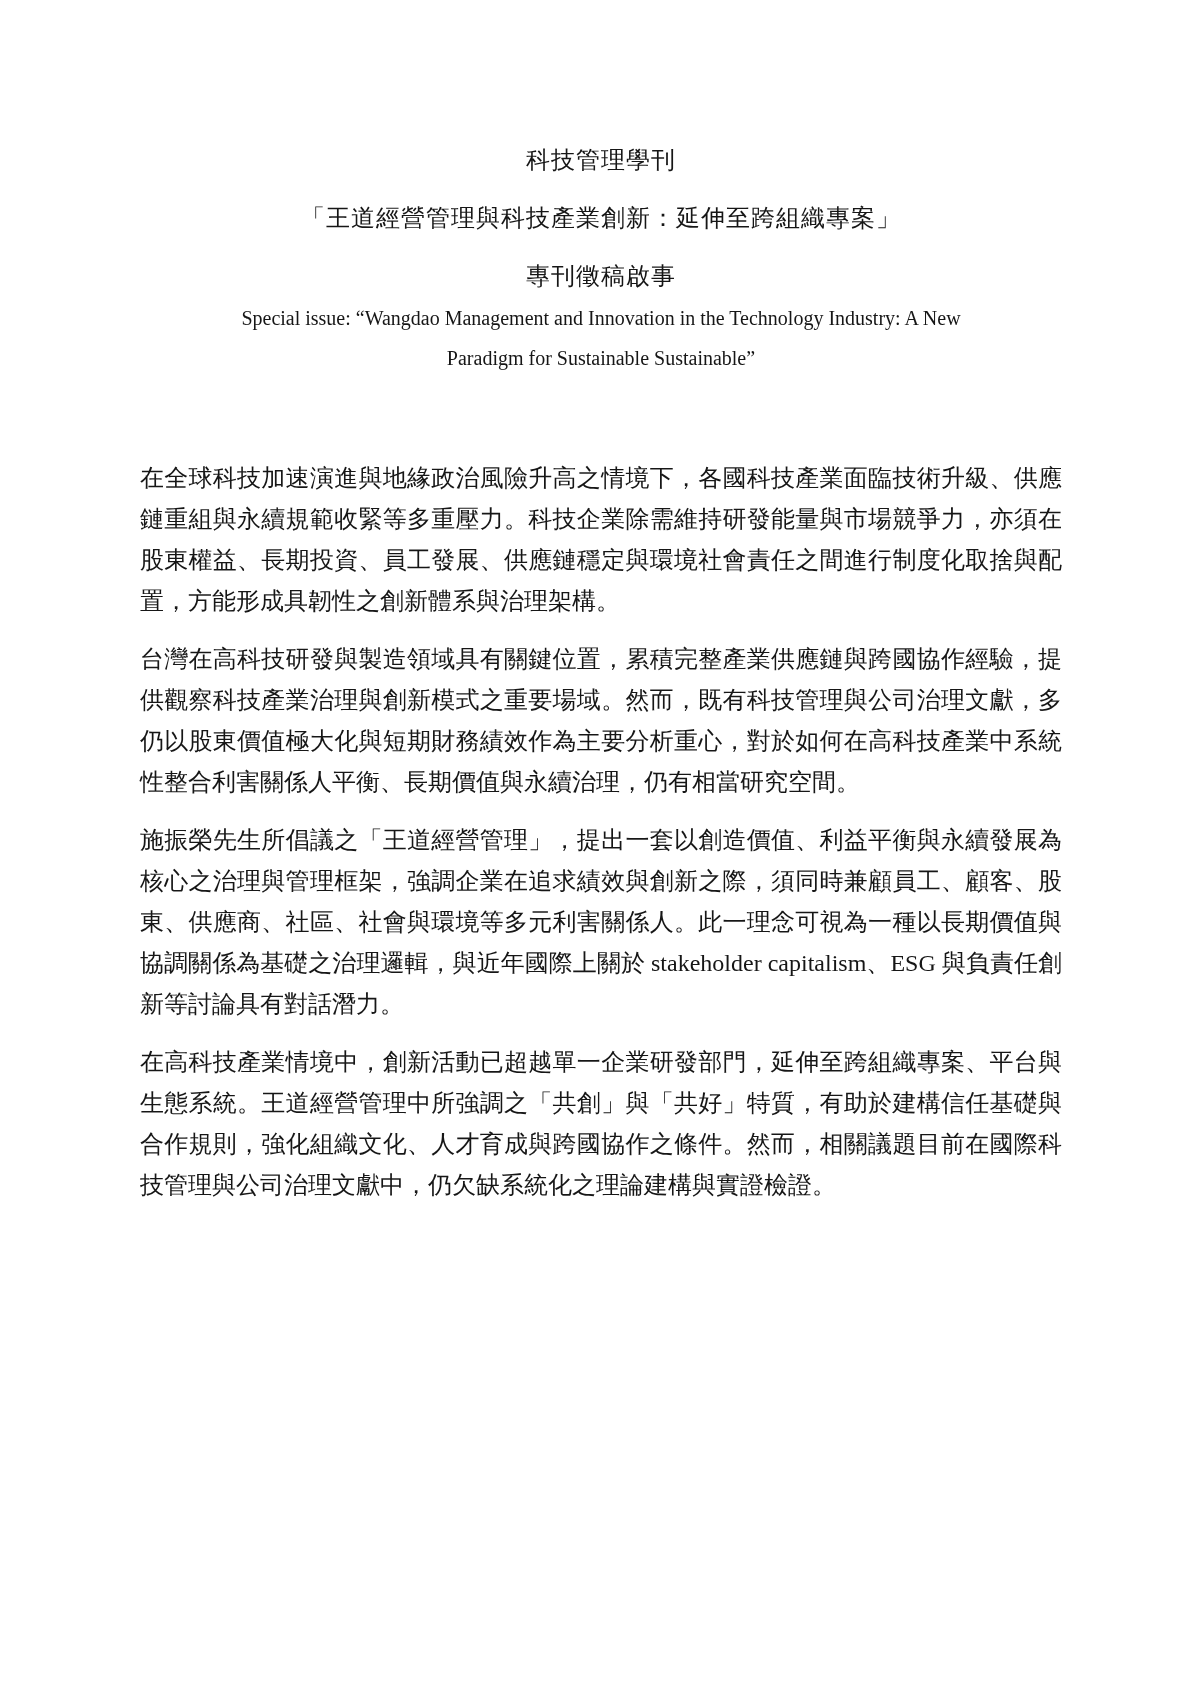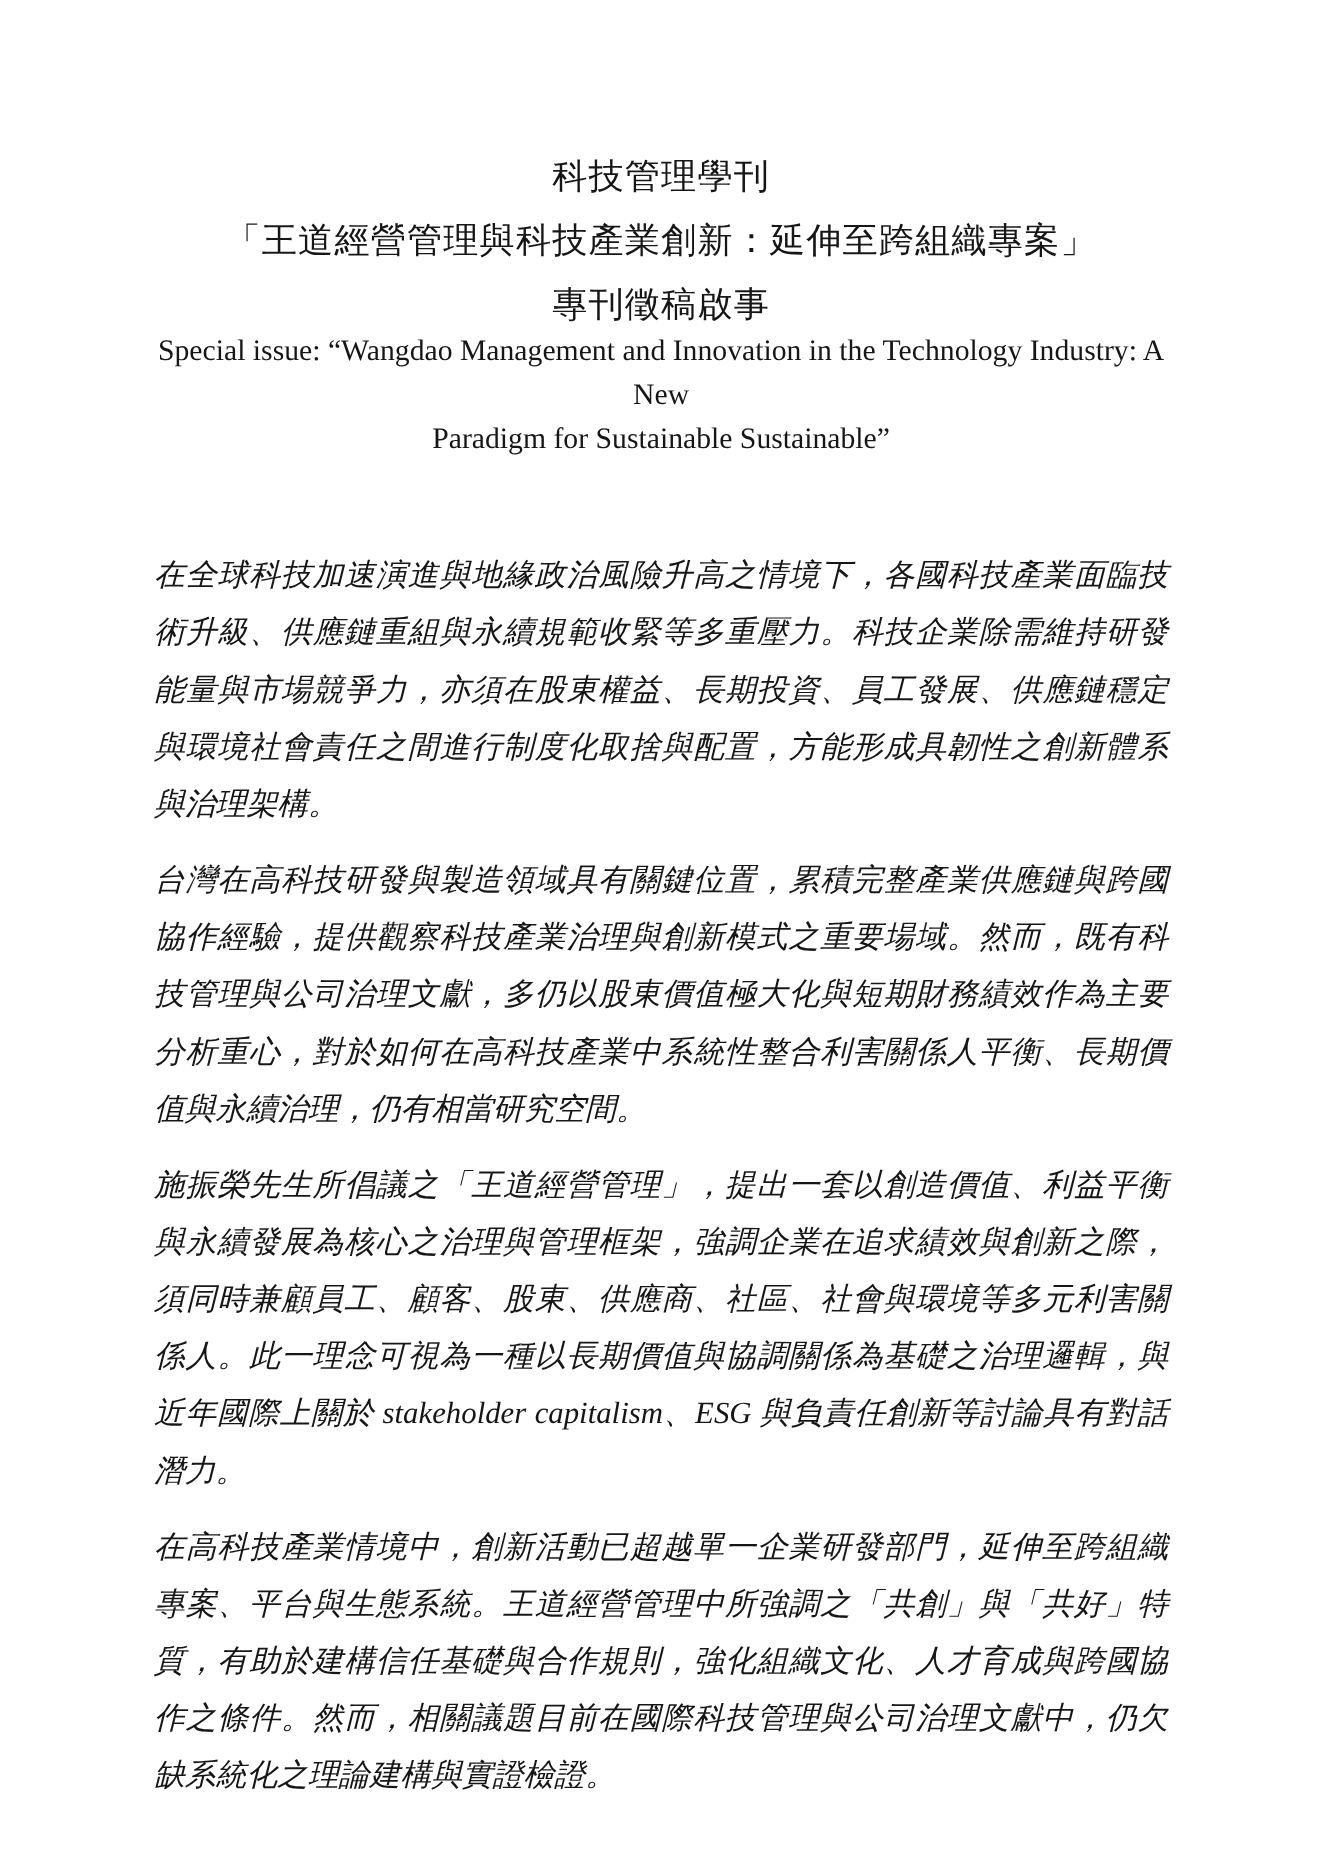--- a/index.html
+++ b/index.html
@@ -16,41 +16,40 @@
   }
   .page {
     box-sizing: border-box;
     width: 1200px;
     height: 1697px;
     padding: 146px 138px 40px 140px;
     background: #ffffff;
   }
   header { text-align: center; }
   .title-zh {
-    font-size: 32px;
+    font-size: 24px;
     line-height: 28px;
     font-weight: normal;
     margin: 0 0 30px 0;
     letter-spacing: 1px;
   }
   .title-zh.last { margin-bottom: 8px; }
   .title-en {
-    font-size: 27px;
+    font-size: 20px;
     line-height: 40px;
     font-weight: normal;
     margin: 0 0 80px 0;
   }
   main { text-align: left; }
   .para {
-    font-size: 28px;
-    line-height: 52px;
+    font-size: 24px;
+    line-height: 41px;
     text-align: justify;
     text-justify: inter-character;
     margin: 0 0 17px 0;
-    font-style: italic;
   }
   .para:last-child { margin-bottom: 0; }
 </style>
 </head>
 <body>
 
 <div class="page">
   <header>
     <div class="title-zh">科技管理學刊</div>
     <div class="title-zh">「王道經營管理與科技產業創新：延伸至跨組織專案」</div>

